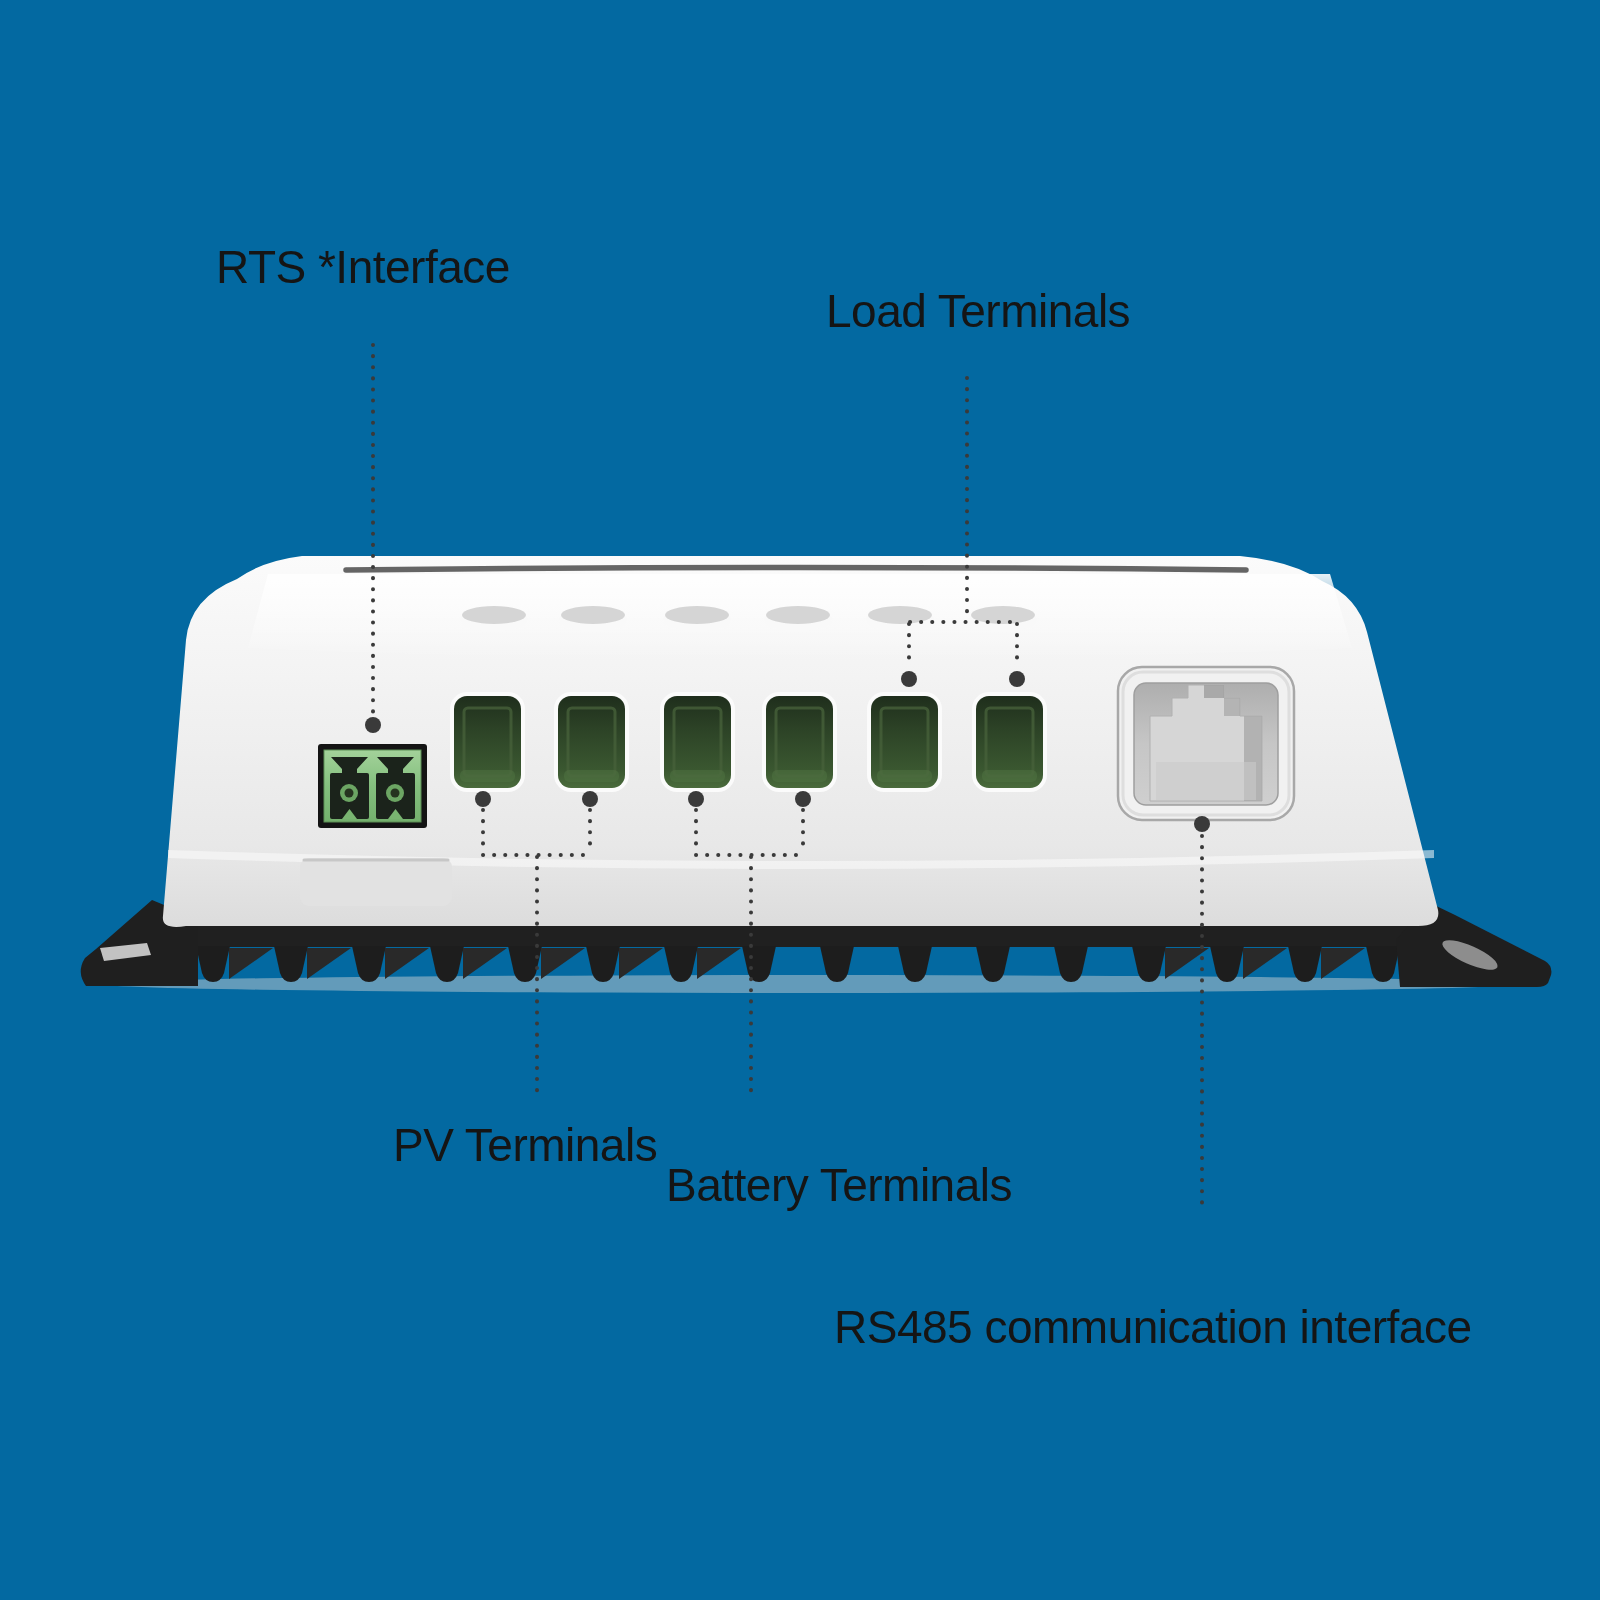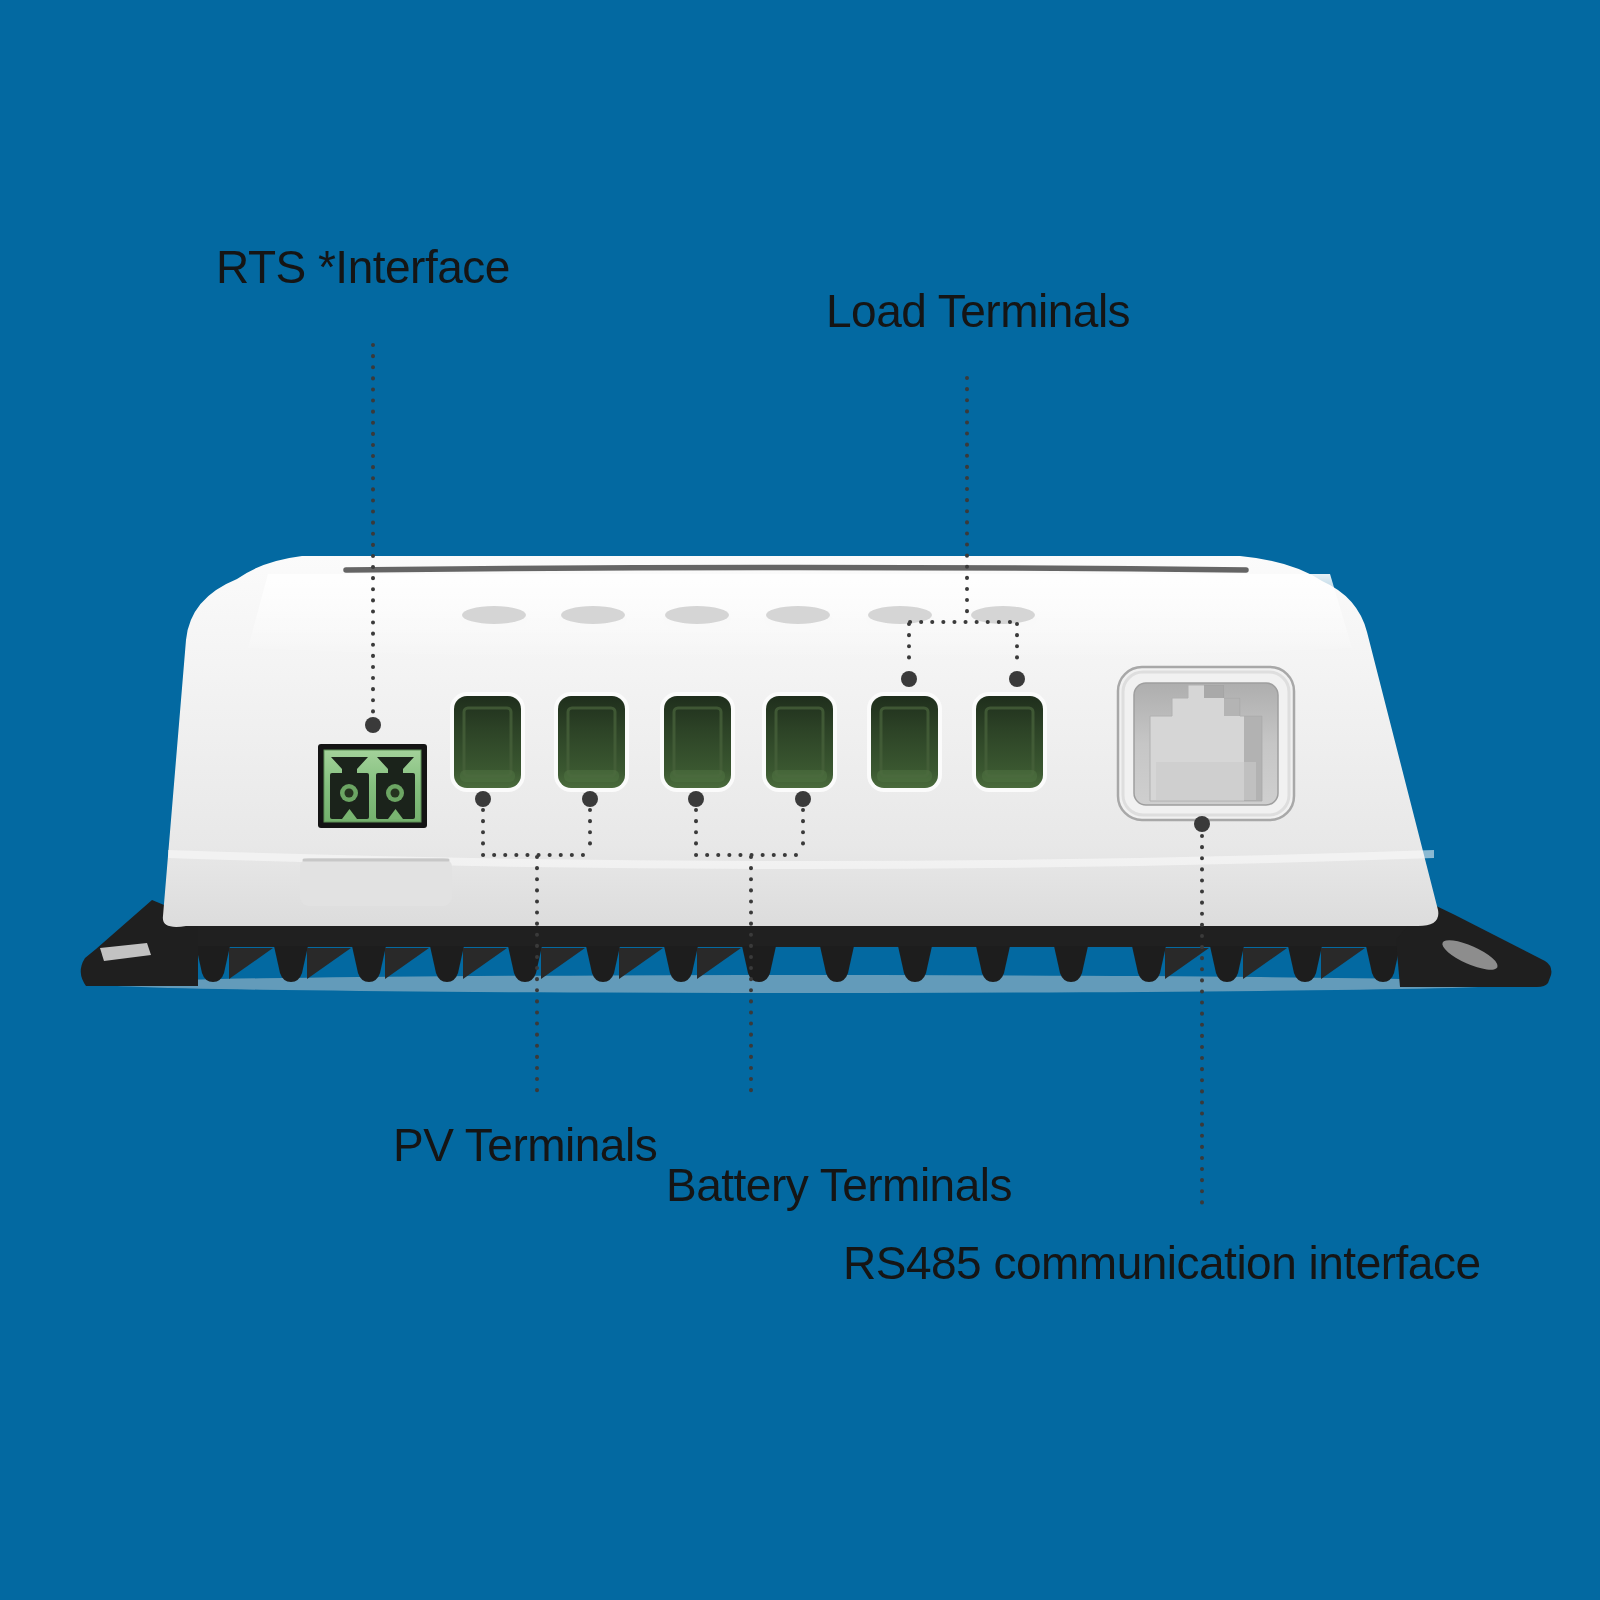--- a/index.html
+++ b/index.html
@@ -16,21 +16,21 @@
     font-size:46px;
     font-weight:400;
     letter-spacing:-0.5px;
     color:#151515;
     white-space:nowrap;
   }
   #rts-label{left:216px;top:240px;}
   #load-label{left:786px;top:284px;margin-left:40px;}
   #pv-label{left:346px;top:1118px;margin-left:47px;}
   #battery-label{left:666px;top:1118px;margin-top:40px;}
-  #rs485-label{left:834px;top:1236px;margin-left:9px;}
+  #rs485-label{left:834px;top:1300px;}
 </style>
 </head>
 <body>
 
 <div id="stage">
 
   <svg id="device-svg" width="1600" height="1600" viewBox="0 0 1600 1600" xmlns="http://www.w3.org/2000/svg">
     <defs>
       <linearGradient id="bodyGrad" x1="0" y1="0" x2="0" y2="1">
         <stop offset="0" stop-color="#fbfbfb"></stop>

